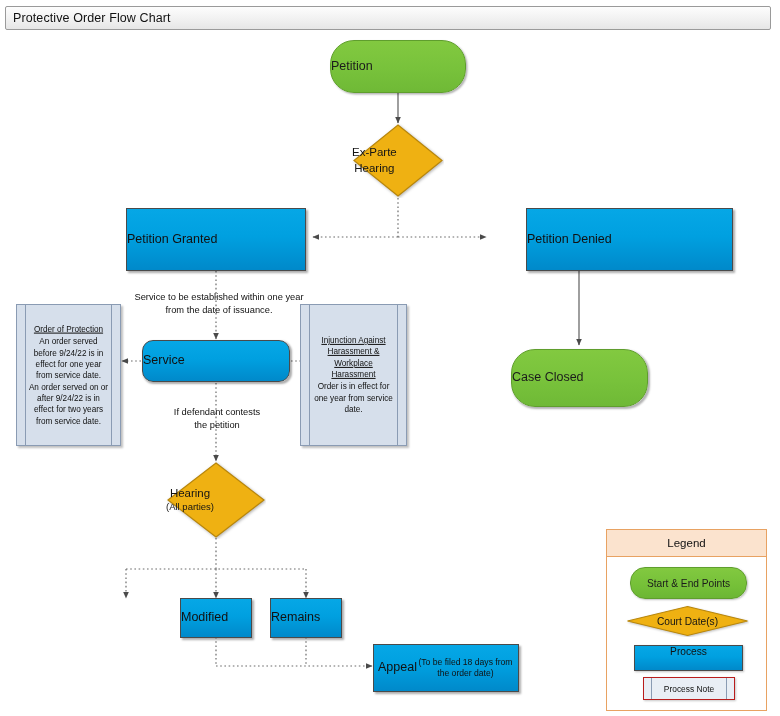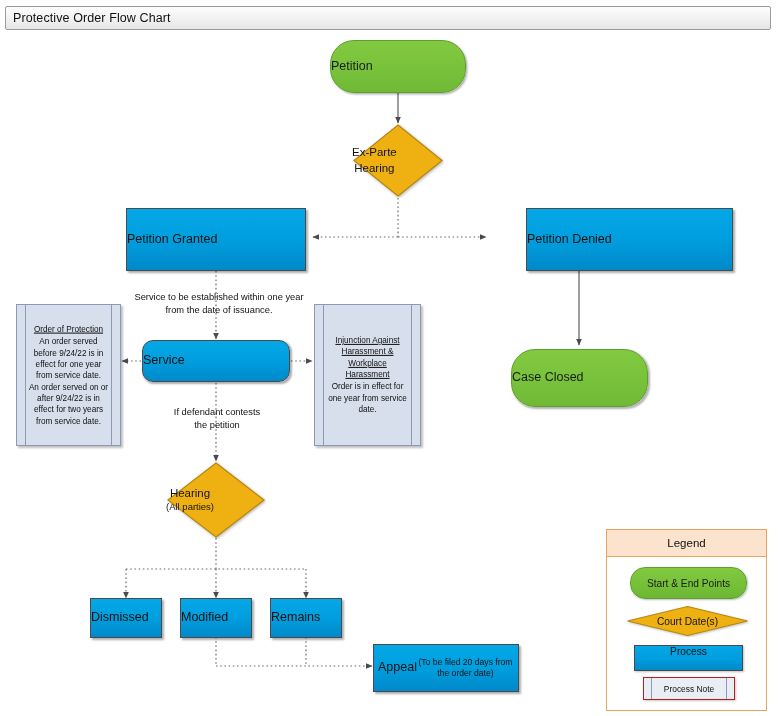--- a/index.html
+++ b/index.html
@@ -177,49 +177,46 @@
   <div class="node decision" style="left:166px;top:461px;width:100px;height:78px;">
     <svg class="dshape" viewBox="0 0 100 78" xmlns="http://www.w3.org/2000/svg">
       <polygon points="50,2 98,39 50,76 2,39" fill="#efb112" stroke="#b8860b" stroke-width="1.2" style="filter:drop-shadow(1.5px 1.5px 1.5px rgba(0,0,0,.3))"></polygon>
     </svg>
     <span class="dlabel">
       <span>Hearing</span>
       <span class="dsub">(All parties)</span>
     </span>
   </div>
 
-  <div class="node process" style="left:90px;top:598px;width:72px;height:40px;">
-    <span>Dismissed</span>
-  </div>
 
   <div class="node process" style="left:180px;top:598px;width:72px;height:40px;">
     <span>Modified</span>
   </div>
 
   <div class="node process" style="left:270px;top:598px;width:72px;height:40px;">
     <span>Remains</span>
   </div>
 
   <div class="node process" style="left:373px;top:644px;width:146px;height:48px;
        flex-direction:row;padding:3px 4px;">
     <span style="font-size:12.5px;">Appeal</span>
-    <span style="font-size:8.6px;line-height:1.3;">(To be filed 20 days from the order date)</span>
+    <span style="font-size:8.6px;line-height:1.3;">(To be filed 18 days from the order date)</span>
   </div>
 
   <div class="note" style="left:16px;top:292px;width:105px;height:142px;">
     <div class="bar l"></div>
     <div class="bar r"></div>
     <div class="ntext">
       <span class="nhead">Order of Protection</span>
       <span style="white-space:pre-line;">An order served before 9/24/22 is in effect for one year from service date.
 An order served on or after 9/24/22 is in effect for two years from service date.</span>
     </div>
   </div>
 
-  <div class="note" style="left:314px;top:292px;width:107px;height:142px;">
+  <div class="note" style="left:300px;top:292px;width:107px;height:142px;">
     <div class="bar l"></div>
     <div class="bar r"></div>
     <div class="ntext">
       <span class="nhead">Injunction Against Harassment &amp; Workplace Harassment</span>
       <span>Order is in effect for one year from service date.</span>
     </div>
   </div>
 
   <div class="elabel" style="left:130px;top:291px;width:178px;">Service to be established within one year
 from the date of issuance.</div>

